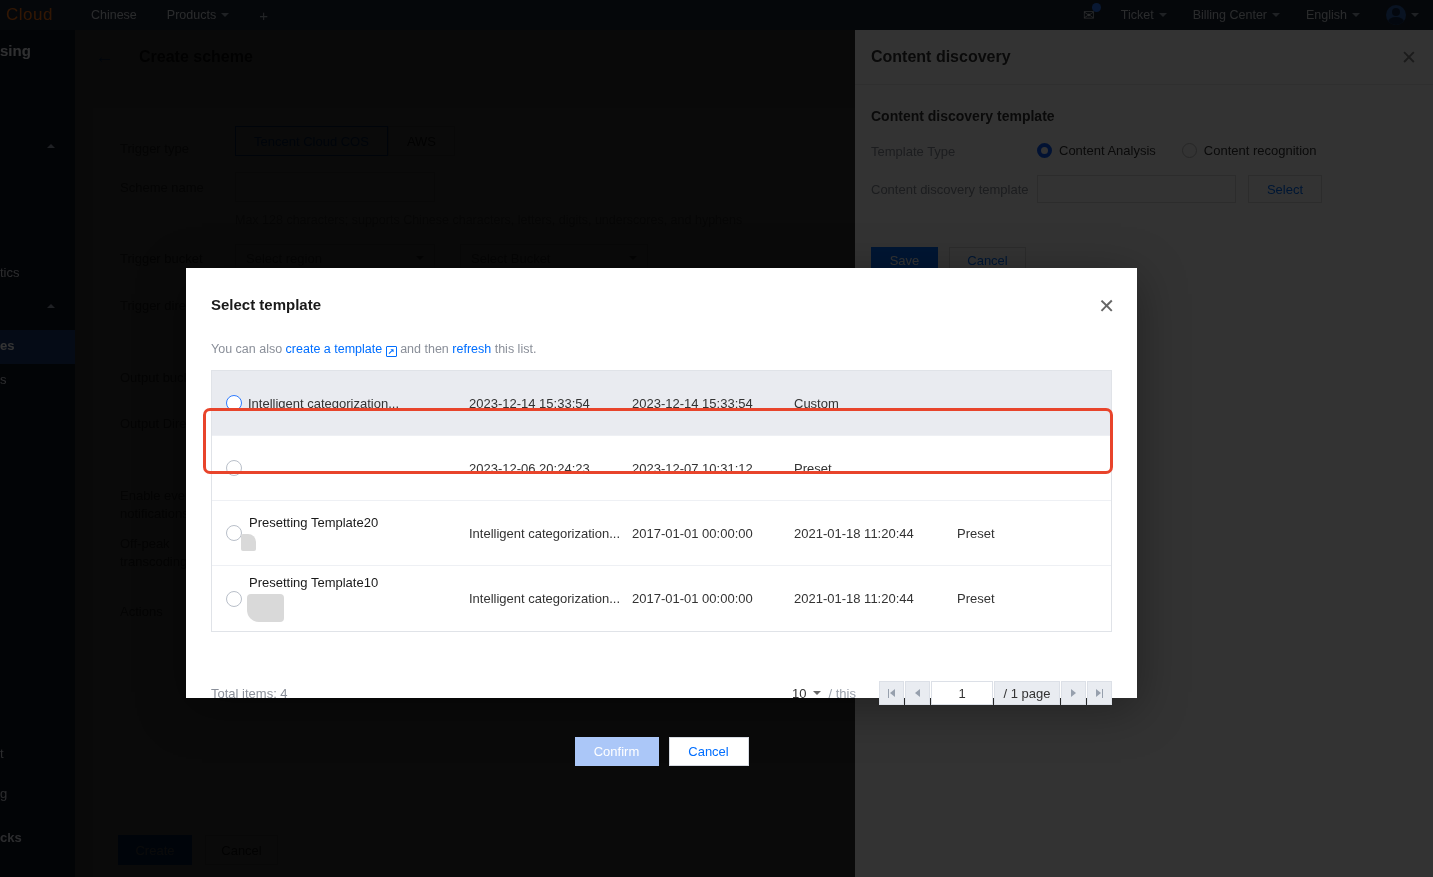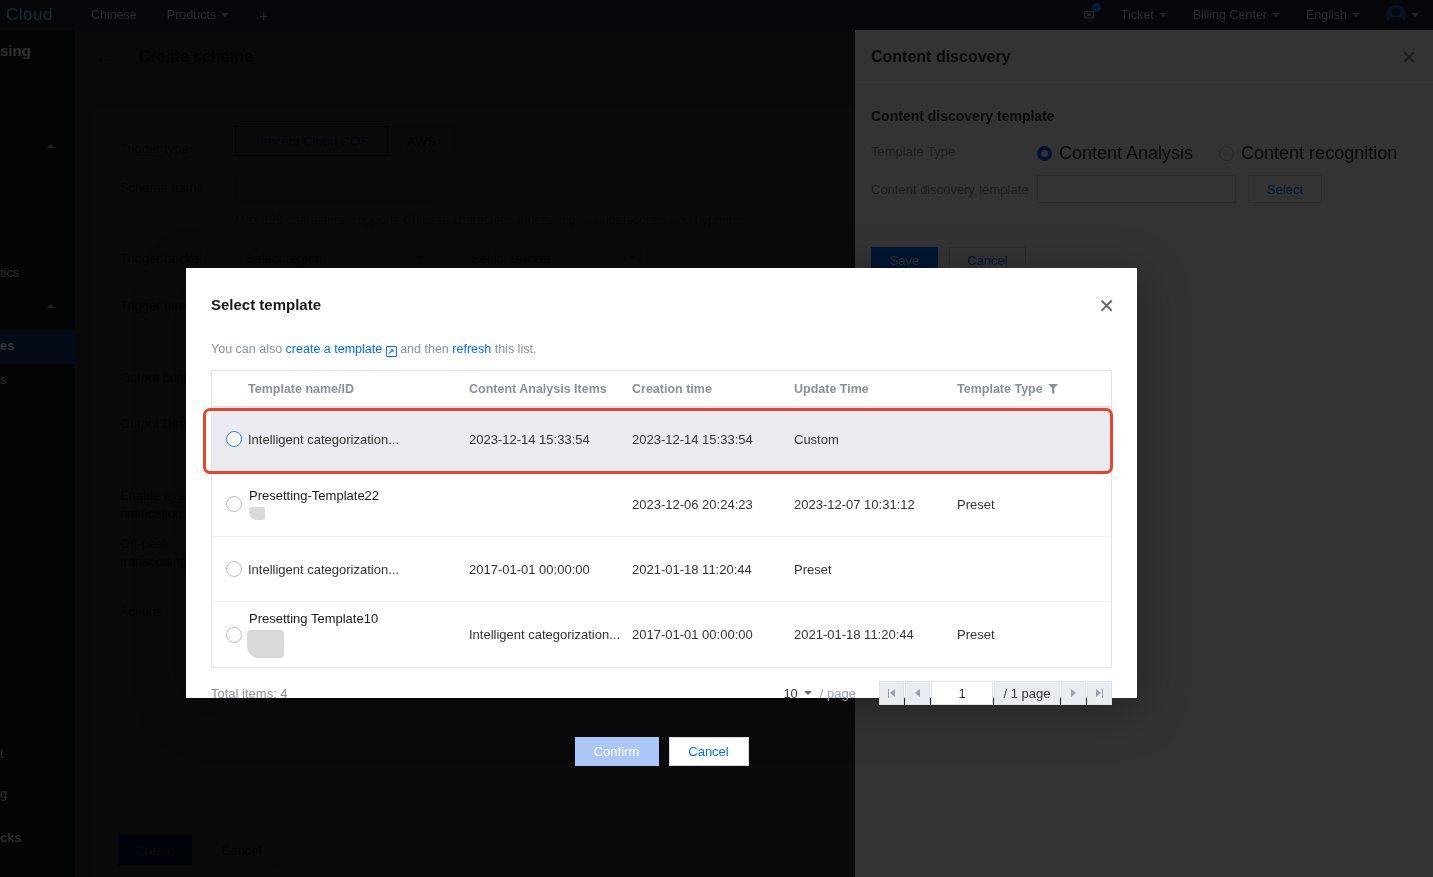--- a/index.html
+++ b/index.html
@@ -3,21 +3,21 @@
 <meta charset="utf-8">
 <style>
   * { margin:0; padding:0; box-sizing:border-box; }
   html,body { width:1433px; height:877px; overflow:hidden; background:#000;
     font-family:"Liberation Sans", sans-serif; }
   body { position:relative; }
 
   
   .topbar { position:absolute; left:0; top:0; width:100%; height:30px; background:#1c2433;
     display:flex; align-items:center; z-index:1; color:#cfd4dd; font-size:12.5px; }
-  .logo { margin-left:6px; font-size:17px; color:#7dd3fc; letter-spacing:.5px; white-space:nowrap; }
+  .logo { margin-left:6px; font-size:17px; color:#f97316; letter-spacing:.5px; white-space:nowrap; }
   .top-nav { display:flex; align-items:center; gap:30px; margin-left:38px; }
   .top-nav .nav-item { display:flex; align-items:center; gap:5px; cursor:pointer; }
   .plus { font-size:15px; color:#aab2bf; }
   .top-right { margin-left:auto; display:flex; align-items:center; gap:26px; margin-right:14px; }
   .caret { width:0; height:0; border-left:4px solid transparent; border-right:4px solid transparent;
     border-top:4px solid #9aa3b2; display:inline-block; }
   .mail-wrap { position:relative; display:inline-block; }
   .mail { font-size:14px; color:#cfd4dd; }
   .badge { position:absolute; top:-4px; right:-6px; width:9px; height:9px; border-radius:50%;
     background:#2f7bff; }
@@ -63,21 +63,21 @@
 
   
   .panel { position:absolute; left:855px; top:30px; right:0; bottom:0; background:#fff; z-index:5; }
   .panel-header { height:55px; border-bottom:1px solid #e8e8e8; display:flex; align-items:center;
     justify-content:space-between; padding:0 16px; }
   .panel-title { font-size:16px; font-weight:bold; color:#333; }
   .close-x { font-size:19px; color:#888; line-height:1; cursor:pointer; }
   .panel-section-title { position:absolute; left:16px; top:78px; font-size:14px; font-weight:bold; color:#333; }
   .p-label { position:absolute; left:16px; font-size:13px; color:#8a8f99; }
   .radio-row { position:absolute; left:182px; top:113px; display:flex; align-items:center; gap:26px; }
-  .radio-opt { display:flex; align-items:center; gap:7px; font-size:18px; color:#333; }
+  .radio-opt { display:flex; align-items:center; gap:7px; font-size:13px; color:#333; }
   .radio { width:15px; height:15px; border-radius:50%; background:#fff; border:1px solid #bbb; }
   .radio.on { border:4.5px solid #0a5cff; }
   .p-input { position:absolute; left:182px; top:145px; width:199px; height:28px;
     border:1px solid #d9d9d9; background:#fff; }
   .p-select-btn { position:absolute; left:393px; top:145px; width:74px; height:28px; background:#fff;
     border:1px solid #d9d9d9; color:#006eff; font-size:13px; display:flex; align-items:center; justify-content:center; }
   .p-save { position:absolute; left:16px; top:217px; width:67px; height:26px; background:#006eff;
     color:#fff; border:none; font-size:13px; display:flex; align-items:center; justify-content:center; }
   .p-cancel { position:absolute; left:94px; top:217px; width:77px; height:26px; background:#fff;
     border:1px solid #d9d9d9; color:#006eff; font-size:13px; display:flex; align-items:center; justify-content:center; }
@@ -261,60 +261,49 @@
   <div class="modal-header">
     <span class="modal-title">Select template</span>
     <span class="modal-close">✕</span>
   </div>
   <div class="modal-hint">
     <span>You can also </span><a>create a template</a>
     <span class="ext-link">↗</span><span> and then </span><a>refresh</a><span> this list.</span>
   </div>
 
   <div class="tmpl-table">
-    <div class="t-row t-head">
-      <div class="th"></div>
-      <div class="th">Template name/ID</div>
-      <div class="th">Content Analysis Items</div>
-      <div class="th">Creation time</div>
-      <div class="th">Update Time</div>
-      <div class="th">
-          <span>Template Type</span>
-          <span class="funnel"></span>
-        </div>
-    </div>
 
     <div class="t-row t-body-row hl">
       <div class="cell-radio">
           <span class="row-radio blue"></span>
         </div>
       <div>Intelligent categorization...</div>
       <div>2023-12-14 15:33:54</div>
       <div>2023-12-14 15:33:54</div>
       <div>Custom</div>
     </div>
 
     <div class="t-row t-body-row">
       <div class="cell-radio">
           <span class="row-radio"></span>
         </div>
-      <div class="cell-name">
-        <div class="name-main">Presetting-Template22</div>
-        <div class="blob b1"></div>
-      </div>
       <div></div>
       <div>2023-12-06 20:24:23</div>
       <div>2023-12-07 10:31:12</div>
       <div>Preset</div>
     </div>
 
     <div class="t-row t-body-row">
       <div class="cell-radio">
           <span class="row-radio"></span>
         </div>
+      <div class="cell-name">
+        <div class="name-main">Presetting Template20</div>
+        <div class="blob b2"></div>
+      </div>
       <div>Intelligent categorization...</div>
       <div>2017-01-01 00:00:00</div>
       <div>2021-01-18 11:20:44</div>
       <div>Preset</div>
     </div>
 
     <div class="t-row t-body-row">
       <div class="cell-radio">
           <span class="row-radio"></span>
         </div>
@@ -331,21 +320,21 @@
 
   <div class="red-outline"></div>
 
   <div class="pager-row">
     <span>Total items:  4</span>
     <span class="pager-right">
       <span class="psize">
           <span>10</span>
           <span class="caret"></span>
         </span>
-      <span class="perpage">/ page</span>
+      <span class="perpage">/ this</span>
       <span class="pg-group">
         <span class="pg-btn">
             <span class="vbar"></span>
             <span class="tri l"></span>
           </span>
         <span class="pg-btn">
             <span class="tri l"></span>
           </span>
         <span class="pg-input">1</span>
         <span class="pg-count">/ 1 page</span>

